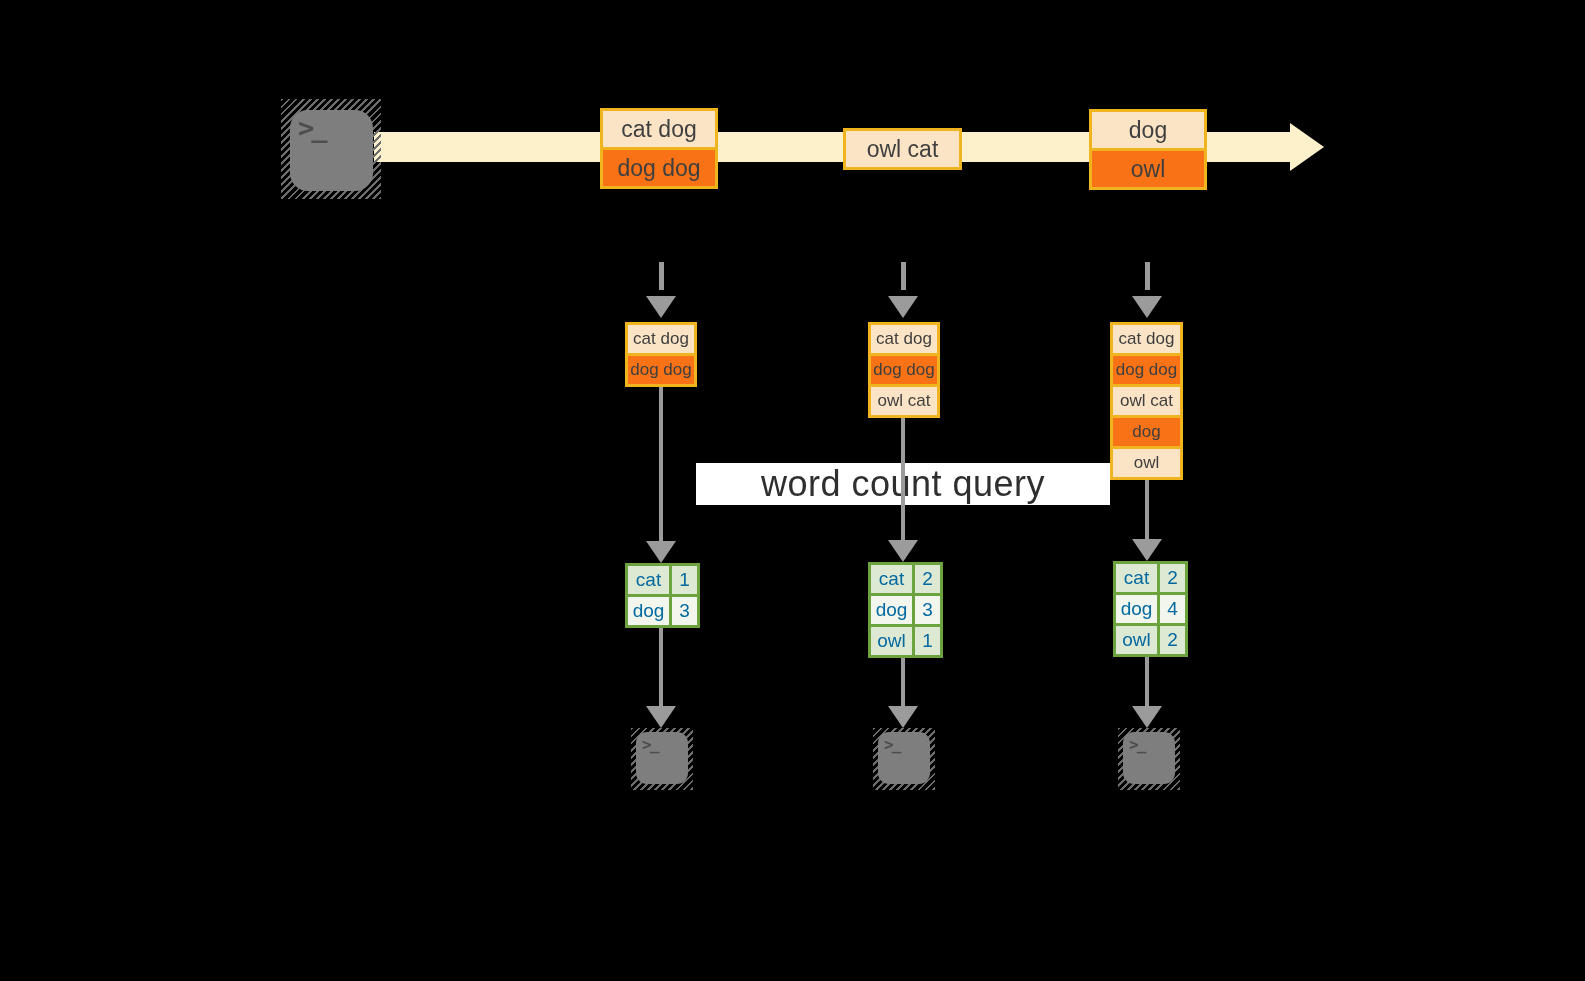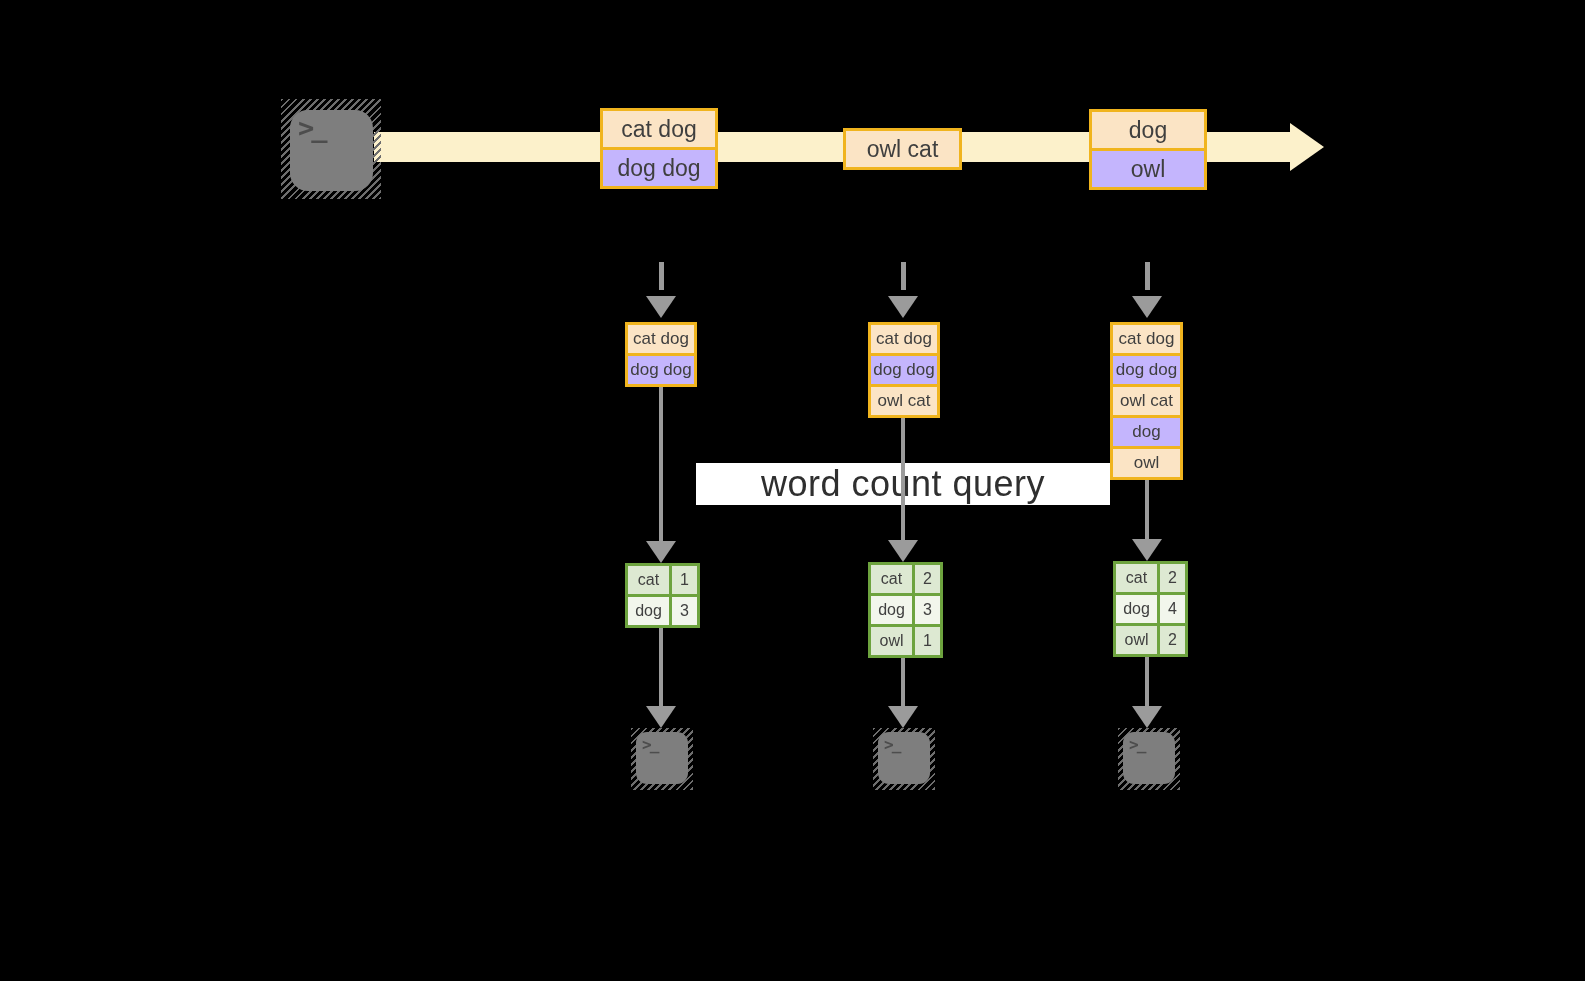--- a/index.html
+++ b/index.html
@@ -27,27 +27,27 @@
   
   .evt{display:grid;grid-auto-rows:36px;gap:3px;background:#f0b41e;
     border:3px solid #f0b41e;z-index:2;}
   .evt .row{display:flex;align-items:center;justify-content:center;
     font-size:23px;color:#3f3f3f;}
   .stack{display:grid;grid-auto-rows:28px;gap:3px;background:#f0b41e;
     border:3px solid #f0b41e;z-index:6;}
   .stack .row{display:flex;align-items:center;justify-content:center;
     font-size:17px;color:#3f3f3f;}
   .fa{background:#fbe4c5;}
-  .fb{background:#c4b5fd;}
+  .fb{background:#f97316;}
 
   
   .wtable{display:grid;grid-template-columns:41px 25px;grid-auto-rows:28px;gap:3px;
     background:#6da33e;border:3px solid #6da33e;z-index:6;}
   .wtable .cell{display:flex;align-items:center;justify-content:center;
-    font-size:16px;color:#404040;}
+    font-size:19px;color:#0369a1;}
   .ga{background:#dde9d2;}
   .gb{background:#f2f6ec;}
 
   
   .varrow{display:flex;flex-direction:column;align-items:center;width:30px;z-index:5;}
   .varrow .shaft{width:4px;flex:1;background:#9b9b9b;}
   .varrow.dashed .shaft{width:5px;flex:0 0 28px;}
   .varrow.dashed .spacer{flex:0 0 6px;}
   .varrow .head{width:0;height:0;border-left:15px solid transparent;
     border-right:15px solid transparent;border-top:22px solid #9b9b9b;}

